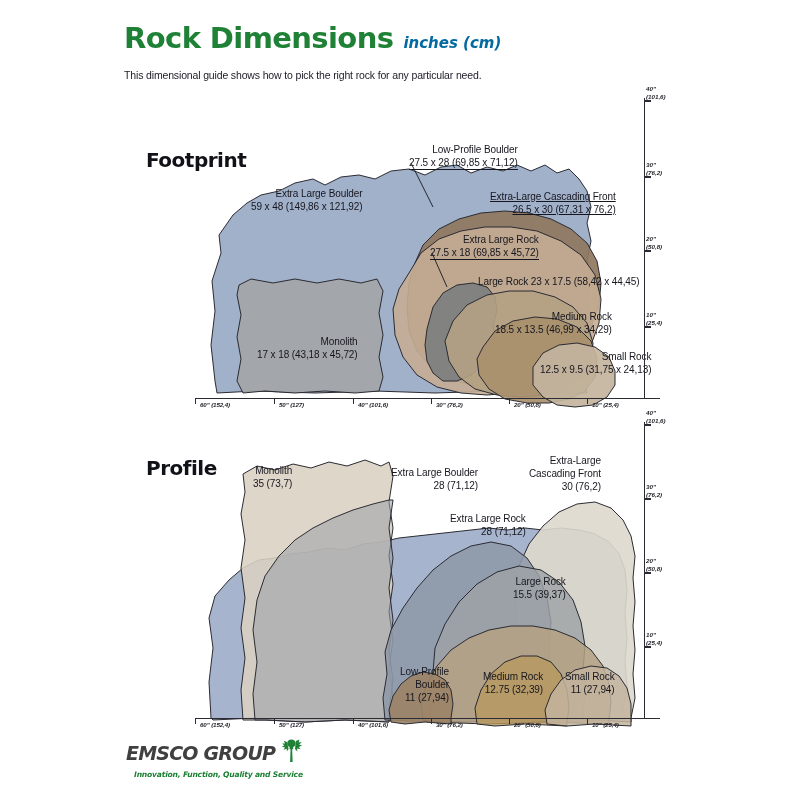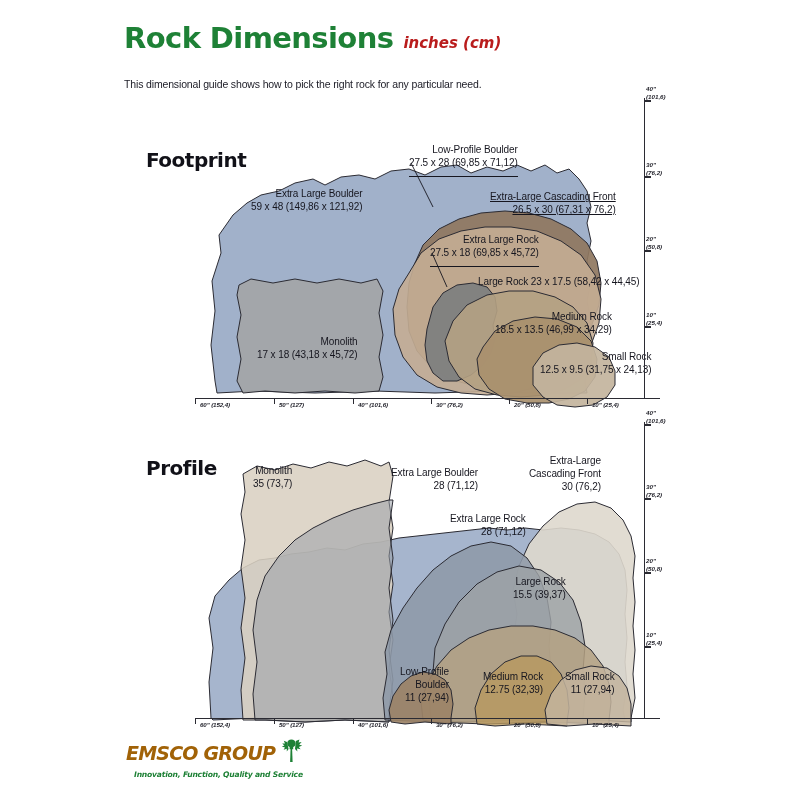--- a/index.html
+++ b/index.html
@@ -42,25 +42,25 @@
     font-weight: bold;
     letter-spacing: -0.6px;
     color: #1e8136;
     line-height: 1;
   }
   .title-units {
     font-family: "DejaVu Sans", sans-serif;
     font-size: 15px;
     font-weight: bold;
     font-style: italic;
-    color: #b91c1c;
+    color: #0369a1;
     line-height: 1;
   }
   .subtitle {
-    margin-top: 25px;
+    margin-top: 16px;
     font-size: 10.5px;
     color: #1b1b25;
     letter-spacing: -0.15px;
   }
 
   
   .section-label {
     position: absolute;
     font-family: "DejaVu Sans", sans-serif;
     font-size: 20px;
@@ -86,21 +86,21 @@
     line-height: 1.32;
     color: #16161f;
     white-space: nowrap;
     letter-spacing: -0.1px;
     pointer-events: none;
     text-align: right;
   }
   .shape-label.underlined .ln {
     display: inline-block;
     border-bottom: 0.8px solid #16161f;
-    padding-bottom: 7px;
+    padding-bottom: 0;
   }
 
   
   .axis-x {
     position: absolute;
     height: 18px;
   }
   .axis-x .rule {
     position: absolute;
     left: 0; top: 0;
@@ -175,21 +175,21 @@
   .logo-row {
     display: flex;
     align-items: flex-start;
     gap: 2px;
   }
   .logo-word {
     font-family: "DejaVu Sans", sans-serif;
     font-size: 19px;
     font-weight: bold;
     font-style: italic;
-    color: #a16207;
+    color: #404040;
     letter-spacing: -0.8px;
     line-height: 1;
   }
   .logo-mark { margin-left: 1px; margin-top: -6px; }
   .logo-tag {
     margin-top: 2px;
     margin-left: 8px;
     font-family: "DejaVu Sans", sans-serif;
     font-size: 7.6px;
     font-weight: bold;

